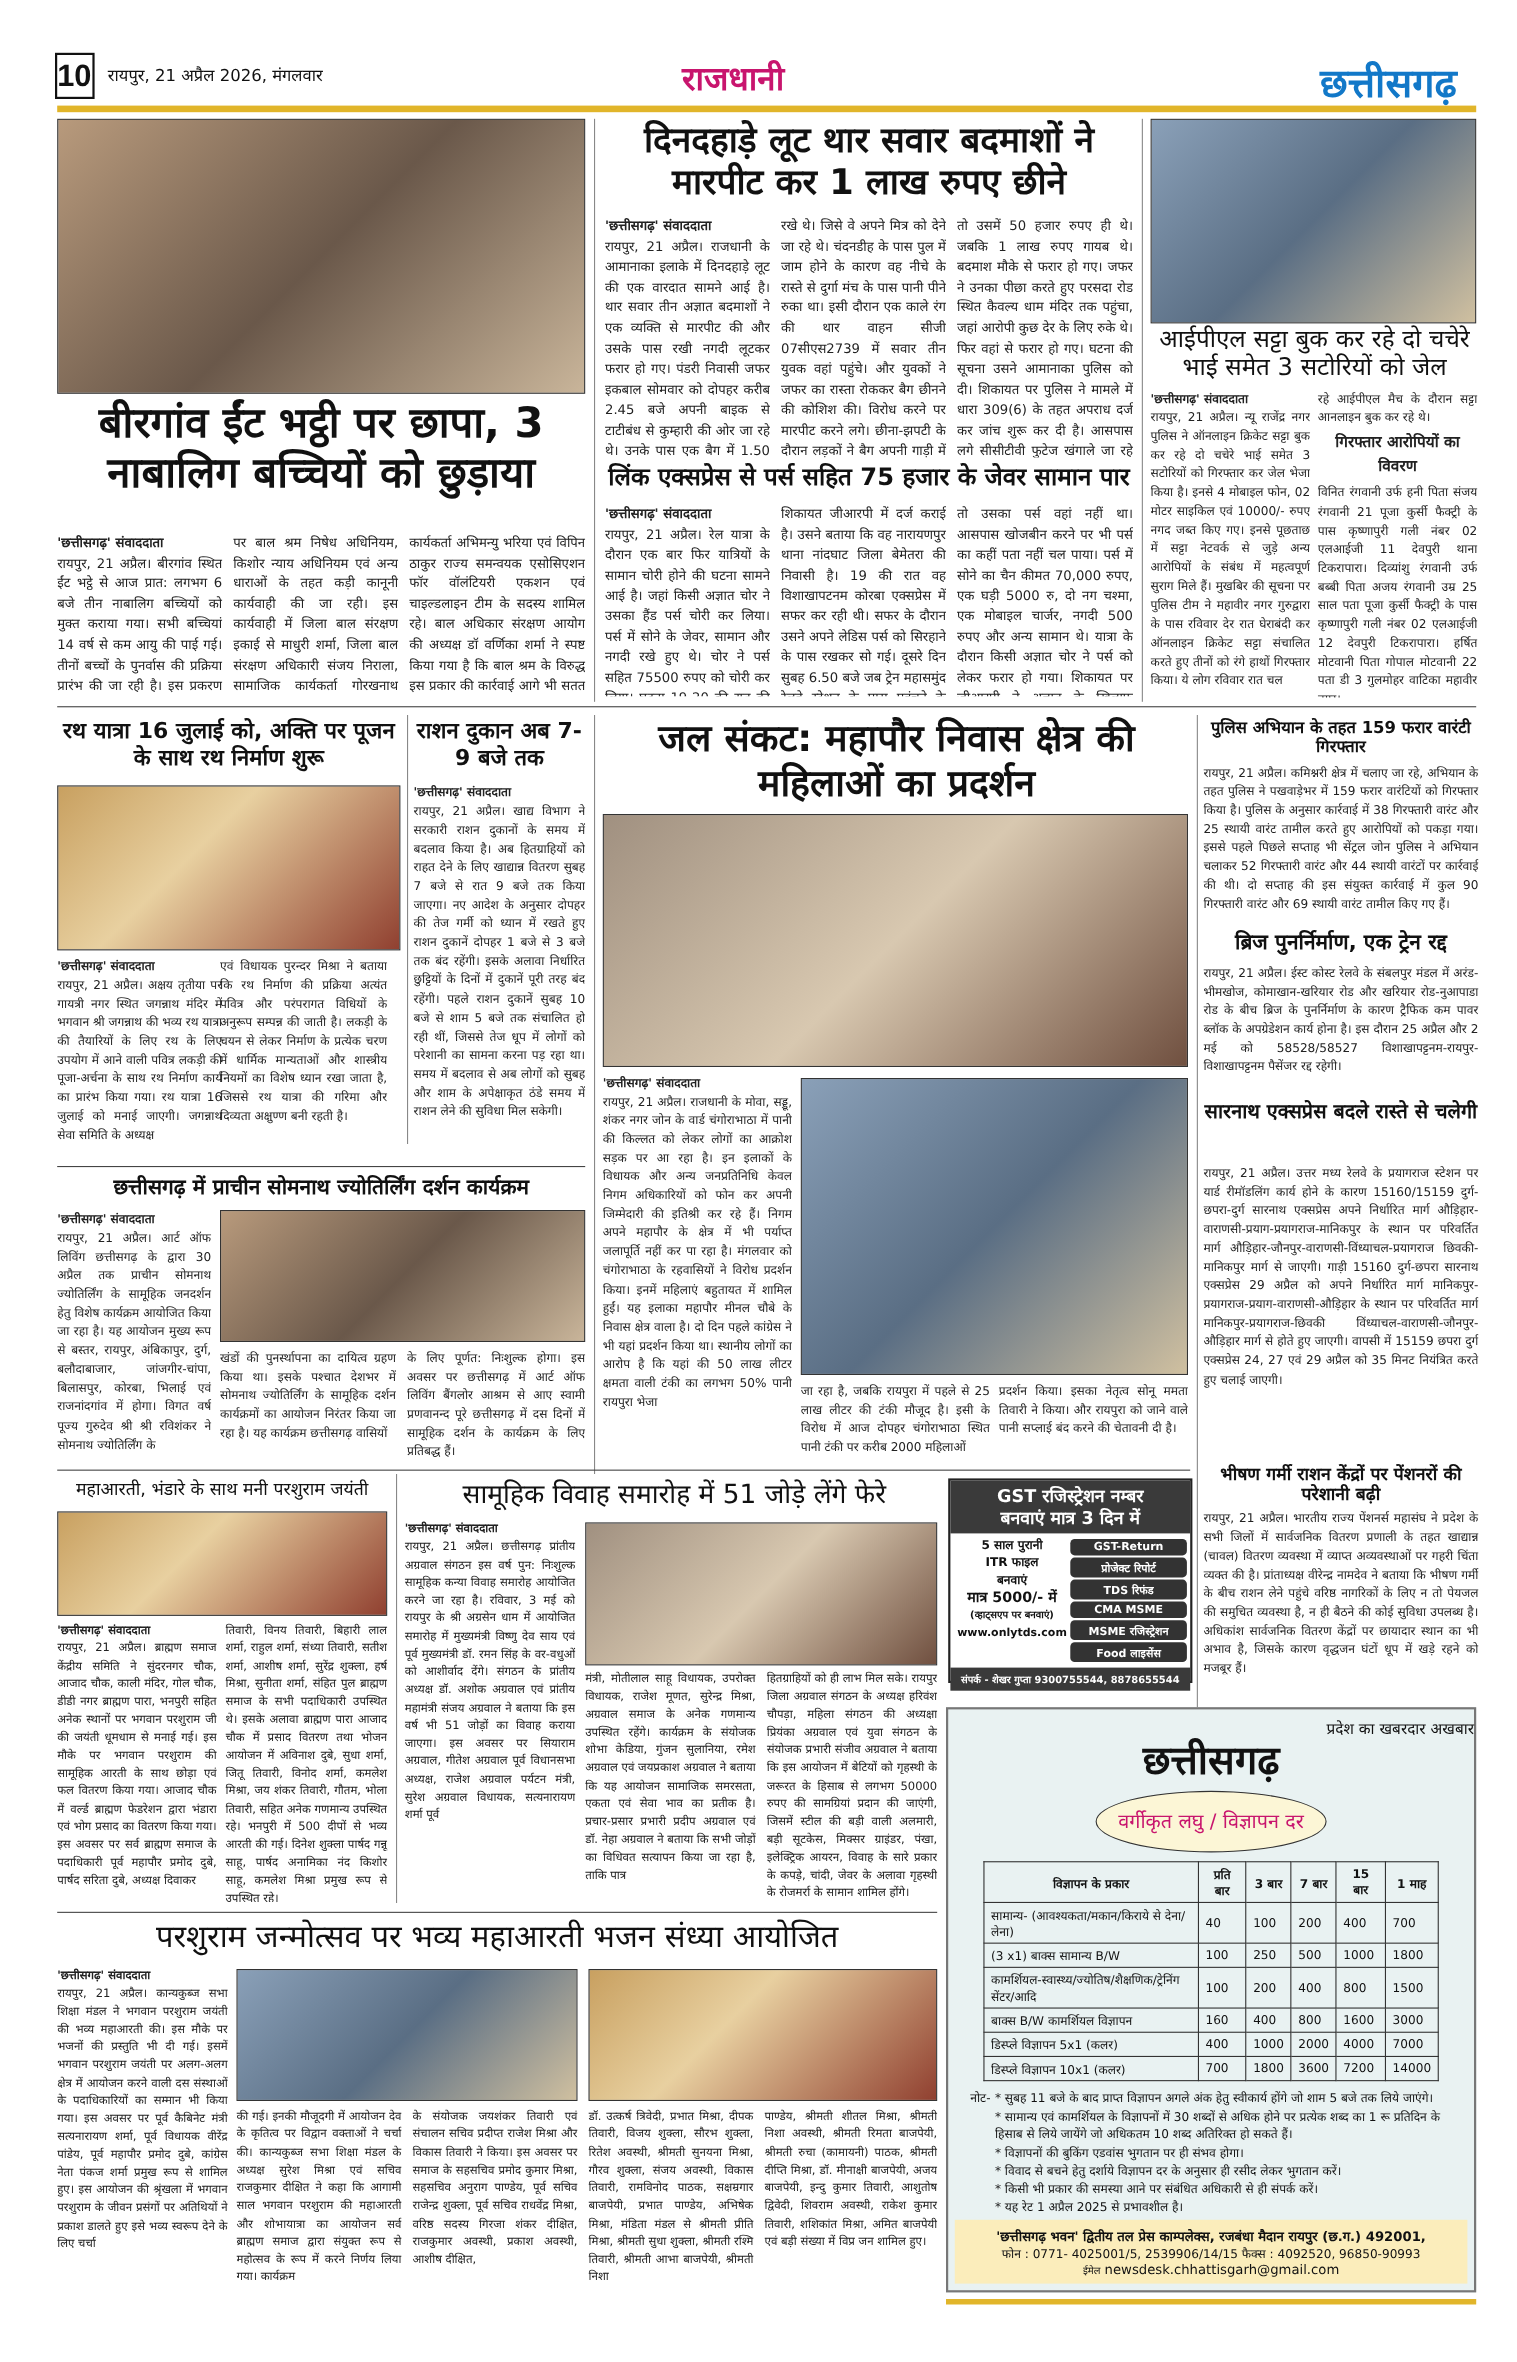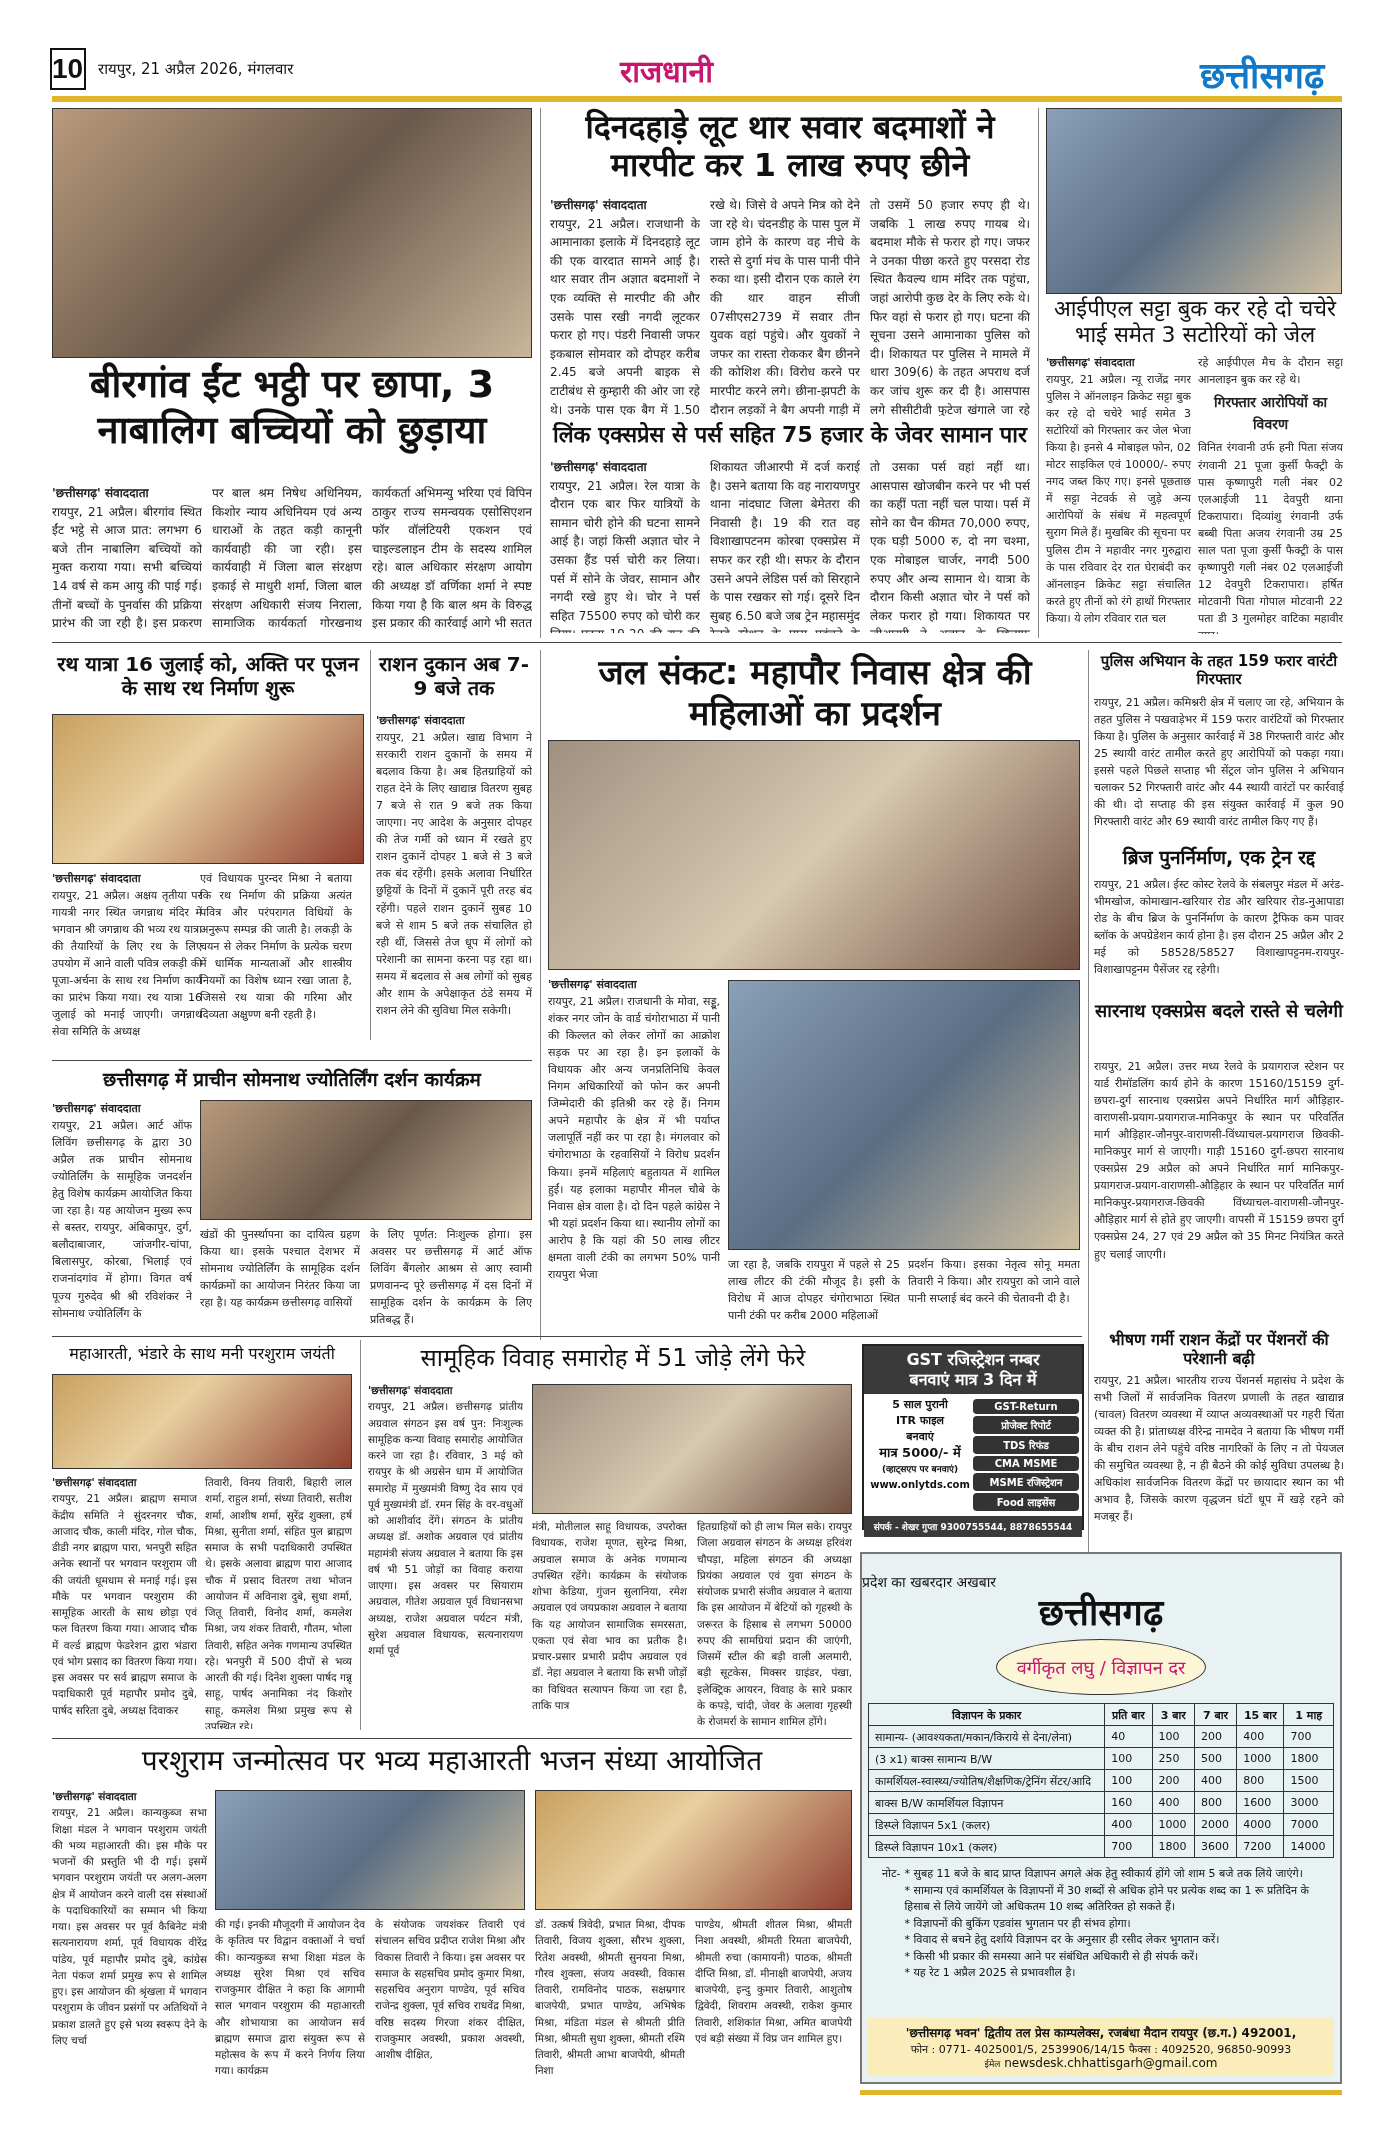--- a/index.html
+++ b/index.html
@@ -148,24 +148,24 @@
 <div class="abs h1" style="left:52px;top:1744px;width:800px;font-size:28px;font-weight:normal">परशुराम जन्मोत्सव पर भव्य महाआरती भजन संध्या आयोजित</div>
 <div class="abs body" style="left:52px;top:1788px;width:155px;height:300px;font-size:10.5px"><span class="by">'छत्तीसगढ़' संवाददाता</span><br><span>रायपुर, 21 अप्रैल। कान्यकुब्ज सभा शिक्षा मंडल ने भगवान परशुराम जयंती की भव्य महाआरती की। इस मौके पर भजनों की प्रस्तुति भी दी गई। इसमें भगवान परशुराम जयंती पर अलग-अलग क्षेत्र में आयोजन करने वाली दस संस्थाओं के पदाधिकारियों का सम्मान भी किया गया। इस अवसर पर पूर्व कैबिनेट मंत्री सत्यनारायण शर्मा, पूर्व विधायक वीरेंद्र पांडेय, पूर्व महापौर प्रमोद दुबे, कांग्रेस नेता पंकज शर्मा प्रमुख रूप से शामिल हुए। इस आयोजन की श्रृंखला में भगवान परशुराम के जीवन प्रसंगों पर अतिथियों ने प्रकाश डालते हुए इसे भव्य स्वरूप देने के लिए चर्चा</span></div>
 <div class="abs photo b" style="left:215px;top:1790px;width:310px;height:120px"></div>
 <div class="abs photo c" style="left:535px;top:1790px;width:317px;height:120px"></div>
 <div class="abs body" style="left:215px;top:1916px;width:150px;height:172px;font-size:10.5px">की गई। इनकी मौजूदगी में आयोजन देव के कृतित्व पर विद्वान वक्ताओं ने चर्चा की। कान्यकुब्ज सभा शिक्षा मंडल के अध्यक्ष सुरेश मिश्रा एवं सचिव राजकुमार दीक्षित ने कहा कि आगामी साल भगवान परशुराम की महाआरती और शोभायात्रा का आयोजन सर्व ब्राह्मण समाज द्वारा संयुक्त रूप से महोत्सव के रूप में करने निर्णय लिया गया। कार्यक्रम</div>
 <div class="abs body" style="left:375px;top:1916px;width:150px;height:172px;font-size:10.5px">के संयोजक जयशंकर तिवारी एवं संचालन सचिव प्रदीप्त राजेश मिश्रा और विकास तिवारी ने किया। इस अवसर पर समाज के सहसचिव प्रमोद कुमार मिश्रा, सहसचिव अनुराग पाण्डेय, पूर्व सचिव राजेन्द्र शुक्ला, पूर्व सचिव राधवेंद्र मिश्रा, वरिष्ठ सदस्य गिरजा शंकर दीक्षित, राजकुमार अवस्थी, प्रकाश अवस्थी, आशीष दीक्षित,</div>
 <div class="abs body" style="left:535px;top:1916px;width:150px;height:172px;font-size:10.5px">डॉ. उत्कर्ष त्रिवेदी, प्रभात मिश्रा, दीपक तिवारी, विजय शुक्ला, सौरभ शुक्ला, रितेश अवस्थी, श्रीमती सुनयना मिश्रा, गौरव शुक्ला, संजय अवस्थी, विकास तिवारी, रामविनोद पाठक, सक्षम्रगार बाजपेयी, प्रभात पाण्डेय, अभिषेक मिश्रा, मंडिता मंडल से श्रीमती प्रीति मिश्रा, श्रीमती सुधा शुक्ला, श्रीमती रश्मि तिवारी, श्रीमती आभा बाजपेयी, श्रीमती निशा</div>
 <div class="abs body" style="left:695px;top:1916px;width:157px;height:172px;font-size:10.5px">पाण्डेय, श्रीमती शीतल मिश्रा, श्रीमती निशा अवस्थी, श्रीमती रिमता बाजपेयी, श्रीमती रुचा (कामायनी) पाठक, श्रीमती दीप्ति मिश्रा, डॉ. मीनाक्षी बाजपेयी, अजय बाजपेयी, इन्दु कुमार तिवारी, आशुतोष द्विवेदी, शिवराम अवस्थी, राकेश कुमार तिवारी, शशिकांत मिश्रा, अमित बाजपेयी एवं बड़ी संख्या में विप्र जन शामिल हुए।</div>
 
 <div class="abs rate" style="left:860px;top:1552px;width:482px;height:532px">
-  <div style="text-align:left;font-size:14px;margin-top:18px">प्रदेश का खबरदार अखबार</div>
+  <div style="text-align:right;font-size:14px;margin-top:7px">प्रदेश का खबरदार अखबार</div>
   <div style="text-align:center;font-size:36px;font-weight:bold;line-height:44px">छत्तीसगढ़</div>
   <div class="oval" style="margin:4px auto;width:210px;height:56px;line-height:56px">वर्गीकृत लघु / विज्ञापन दर</div>
-  <div style="padding:4px 6px">
+  <div style="padding:4px 32px">
     <table>
       <thead>
           <tr id="rate-head">
             <th>विज्ञापन के प्रकार</th>
             <th>प्रति बार</th>
             <th>3 बार</th>
             <th>7 बार</th>
             <th>15 बार</th>
             <th>1 माह</th>
           </tr>

